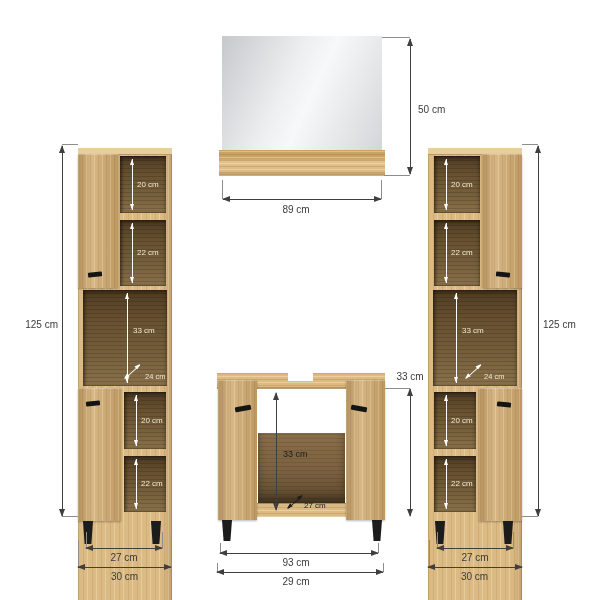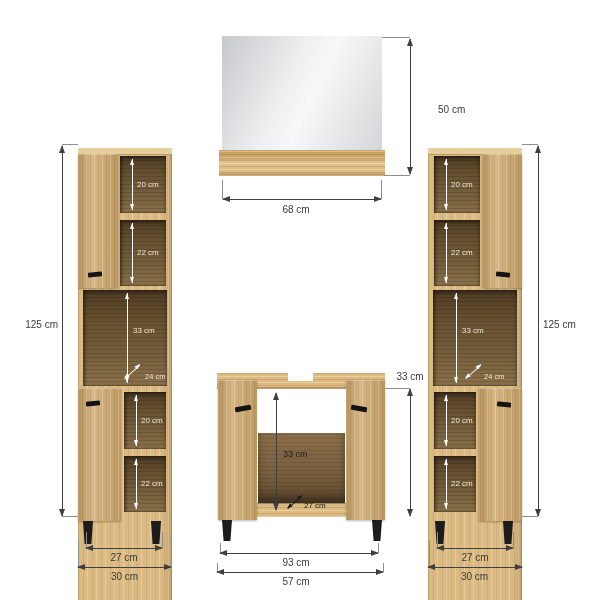--- a/index.html
+++ b/index.html
@@ -69,26 +69,26 @@
 
 <div class="stage">
 
   <div class="layer">
     <div class="abs mirror" style="left:222px;top:36px;width:160px;height:114px;"></div>
     <div class="abs shelf" style="left:219px;top:150px;width:166px;height:26px;"></div>
 
     <div class="conn" style="left:382px;top:37px;width:28px;height:1px;"></div>
     <div class="conn" style="left:384px;top:175px;width:26px;height:1px;"></div>
     <div class="dim-v" style="left:410px;top:39px;height:135px;"></div>
-    <div class="dim-label" style="left:418px;top:104px;margin-left:20px;">50 cm</div>
+    <div class="dim-label" style="left:418px;top:104px;">50 cm</div>
 
     <div class="conn" style="left:222px;top:180px;width:1px;height:19px;"></div>
     <div class="conn" style="left:381px;top:180px;width:1px;height:19px;"></div>
     <div class="dim-h" style="left:223px;top:199px;width:158px;"></div>
-    <div class="dim-label tc" style="left:266px;top:204px;width:60px;">68 cm</div>
+    <div class="dim-label tc" style="left:266px;top:204px;width:60px;">89 cm</div>
   </div>
 
   <div class="layer">
     <div class="cab" style="left:78px;">
       <div class="cab-top"></div>
 
       <div class="door" style="left:0;top:6px;width:40px;height:134px;">
         <div class="handle" style="left:10px;top:118px;width:14px;height:5px;transform:rotate(-6deg);"></div>
       </div>
 
@@ -228,16 +228,16 @@
     <div class="dim-label tc" style="left:390px;top:371px;width:40px;">33 cm</div>
 
     <div class="conn" style="left:220px;top:543px;width:1px;height:10px;"></div>
     <div class="conn" style="left:378px;top:543px;width:1px;height:10px;"></div>
     <div class="dim-h" style="left:220px;top:553px;width:158px;"></div>
     <div class="dim-label tc" style="left:266px;top:557px;width:60px;">93 cm</div>
 
     <div class="conn" style="left:217px;top:563px;width:1px;height:9px;"></div>
     <div class="conn" style="left:383px;top:563px;width:1px;height:9px;"></div>
     <div class="dim-h" style="left:217px;top:572px;width:166px;"></div>
-    <div class="dim-label tc" style="left:266px;top:576px;width:60px;">57 cm</div>
+    <div class="dim-label tc" style="left:266px;top:576px;width:60px;">29 cm</div>
   </div>
 
 </div>
 
 </body></html>

